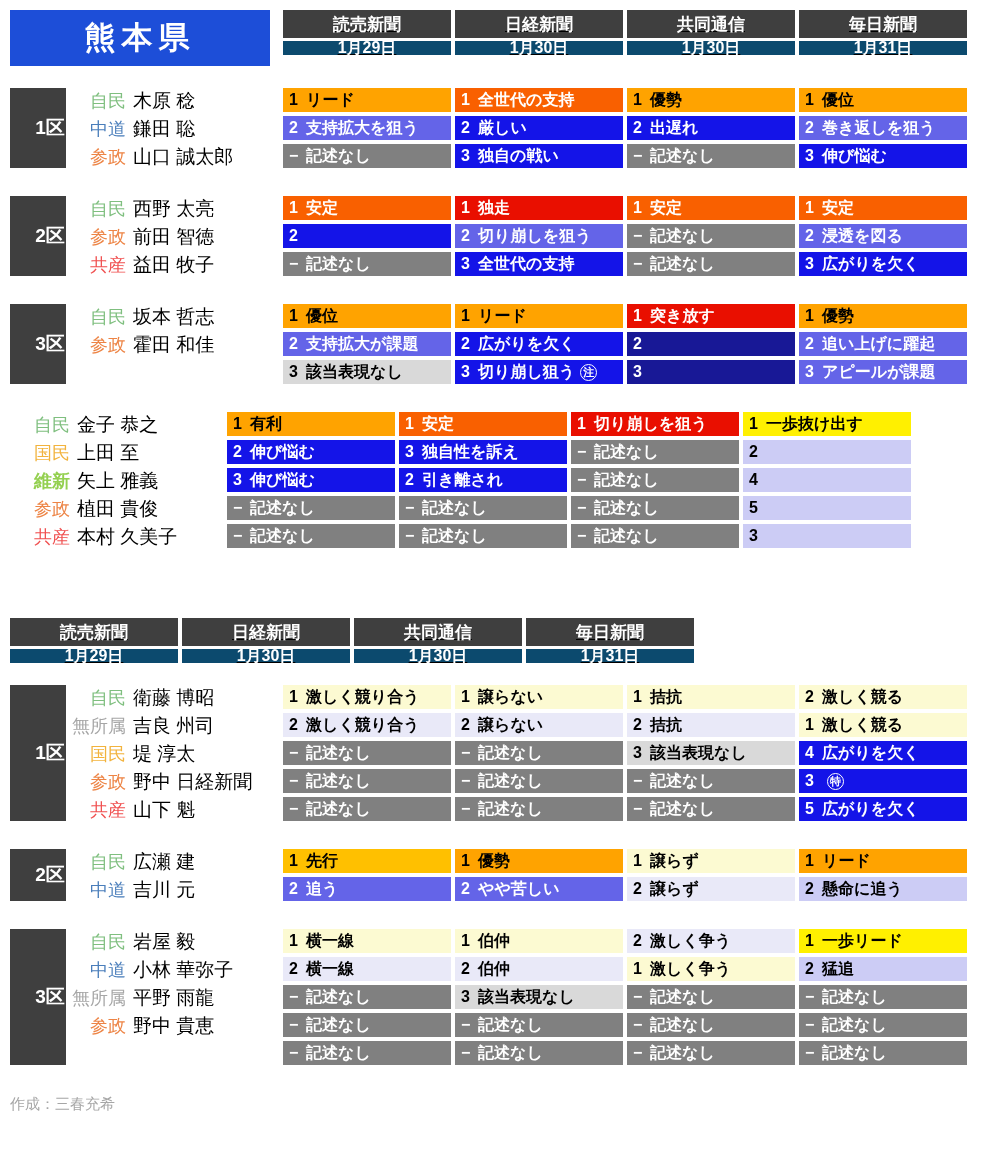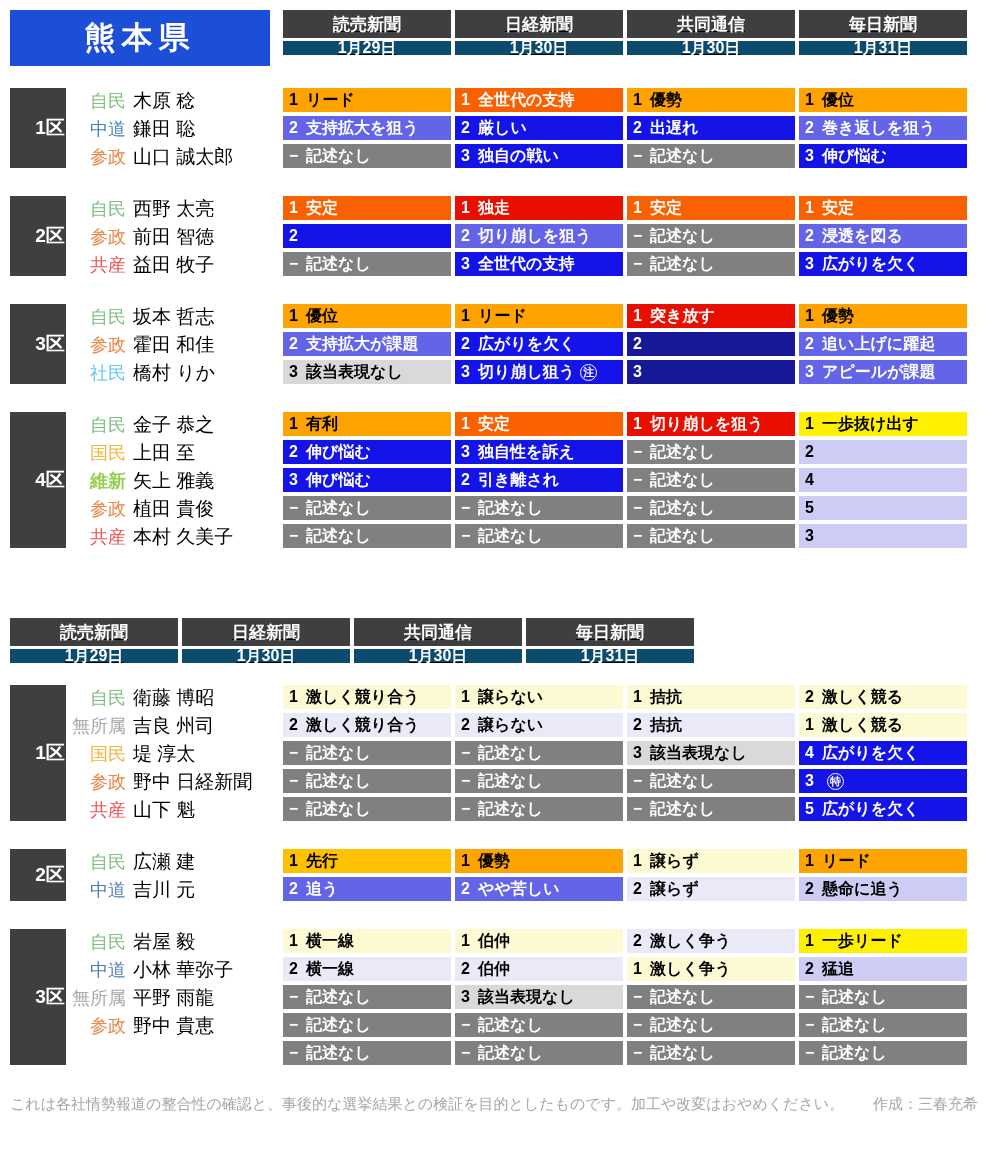--- a/index.html
+++ b/index.html
@@ -224,24 +224,20 @@
           <div class="d-label">3区</div>
           <div class="cands">
             <div class="cand-row">
               <span class="party" style="color: rgb(127, 191, 127);">自民</span>
               <span class="name">坂本 哲志</span>
             </div>
             <div class="cand-row">
               <span class="party" style="color: rgb(237, 132, 69);">参政</span>
               <span class="name">霍田 和佳</span>
             </div>
-            <div class="cand-row">
-              <span class="party" style="color: rgb(95, 200, 240);">社民</span>
-              <span class="name">橋村 りか</span>
-            </div>
           </div>
           <div class="cells-col">
             <div class="cell s-orange">
               <span class="num">1</span>
               <span class="txt">優位</span>
             </div>
             <div class="cell s-periwinkle">
               <span class="num">2</span>
               <span class="txt">支持拡大が課題</span>
             </div>
@@ -288,21 +284,20 @@
               <span class="num">2</span>
               <span class="txt">追い上げに躍起</span>
             </div>
             <div class="cell s-periwinkle">
               <span class="num">3</span>
               <span class="txt">アピールが課題</span>
             </div>
           </div>
         </div>
         <div class="district">
-          <div class="d-label">4区</div>
           <div class="cands">
             <div class="cand-row">
               <span class="party" style="color: rgb(127, 191, 127);">自民</span>
               <span class="name">金子 恭之</span>
             </div>
             <div class="cand-row">
               <span class="party" style="color: rgb(242, 179, 61);">国民</span>
               <span class="name">上田 至</span>
             </div>
             <div class="cand-row">
@@ -699,16 +694,15 @@
             </div>
             <div class="cell s-gray">
               <span class="num">−</span>
               <span class="txt">記述なし</span>
             </div>
           </div>
         </div>
       </section>
     </main>
   <div class="footer">
-    <span>これは各社情勢報道の整合性の確認と、事後的な選挙結果との検証を目的としたものです。加工や改変はおやめください。</span>
     <span>作成：三春充希</span>
   </div>
 </div>
 
 </body></html>

